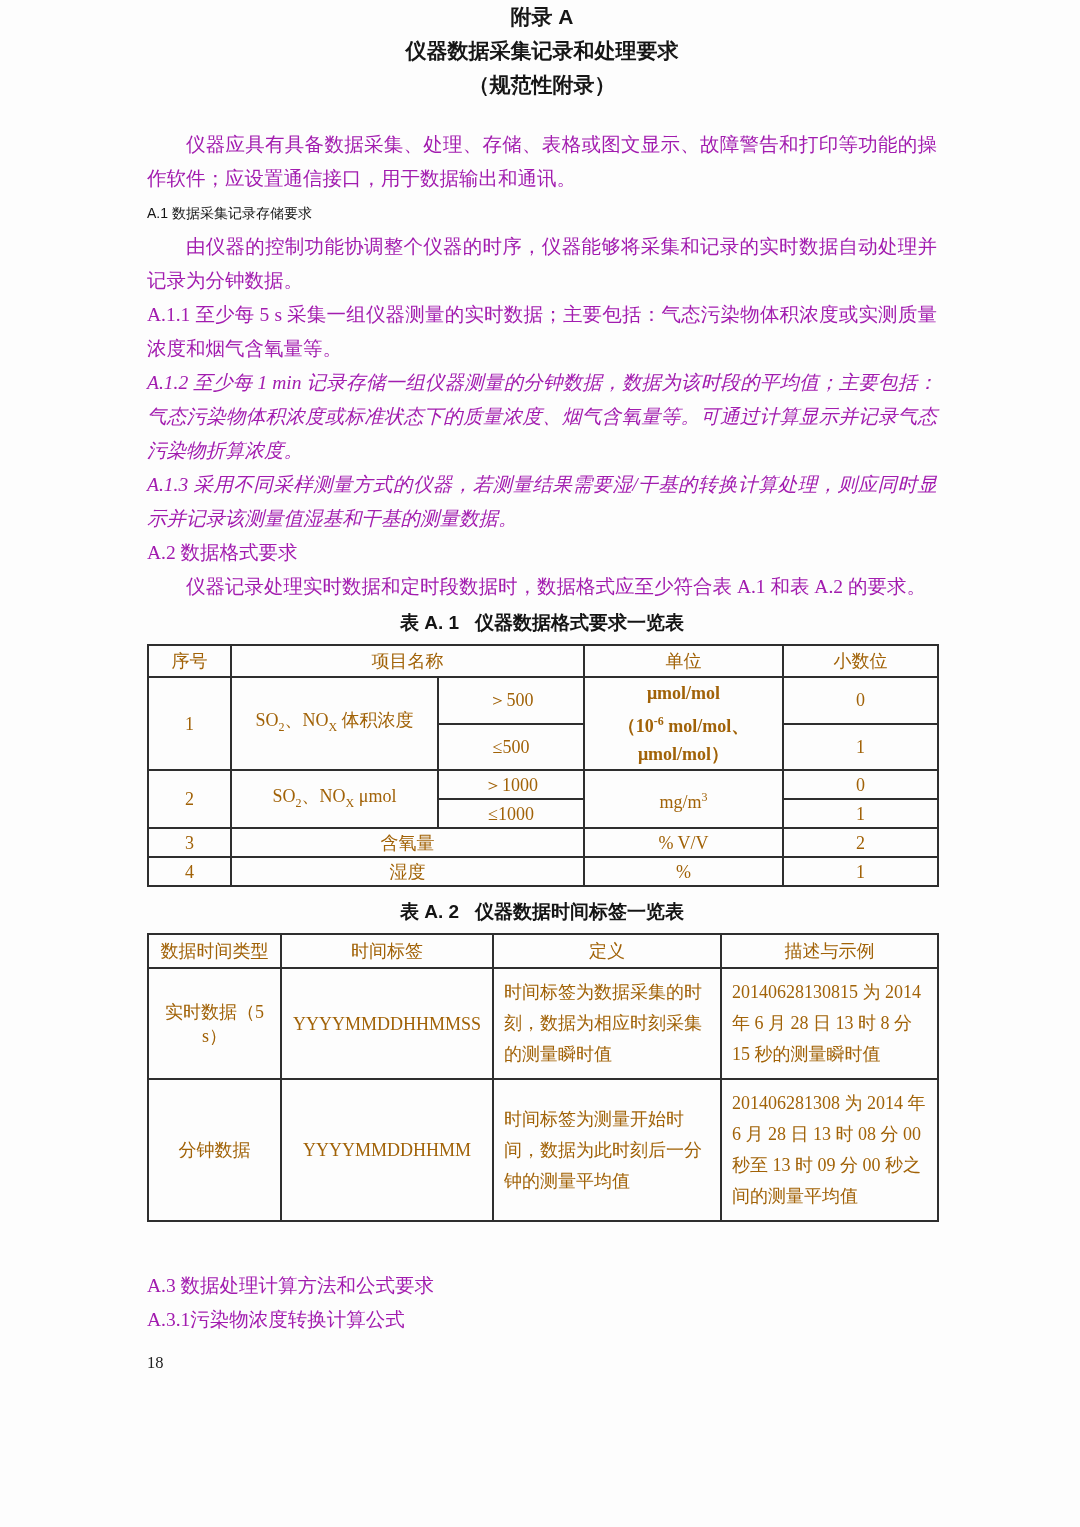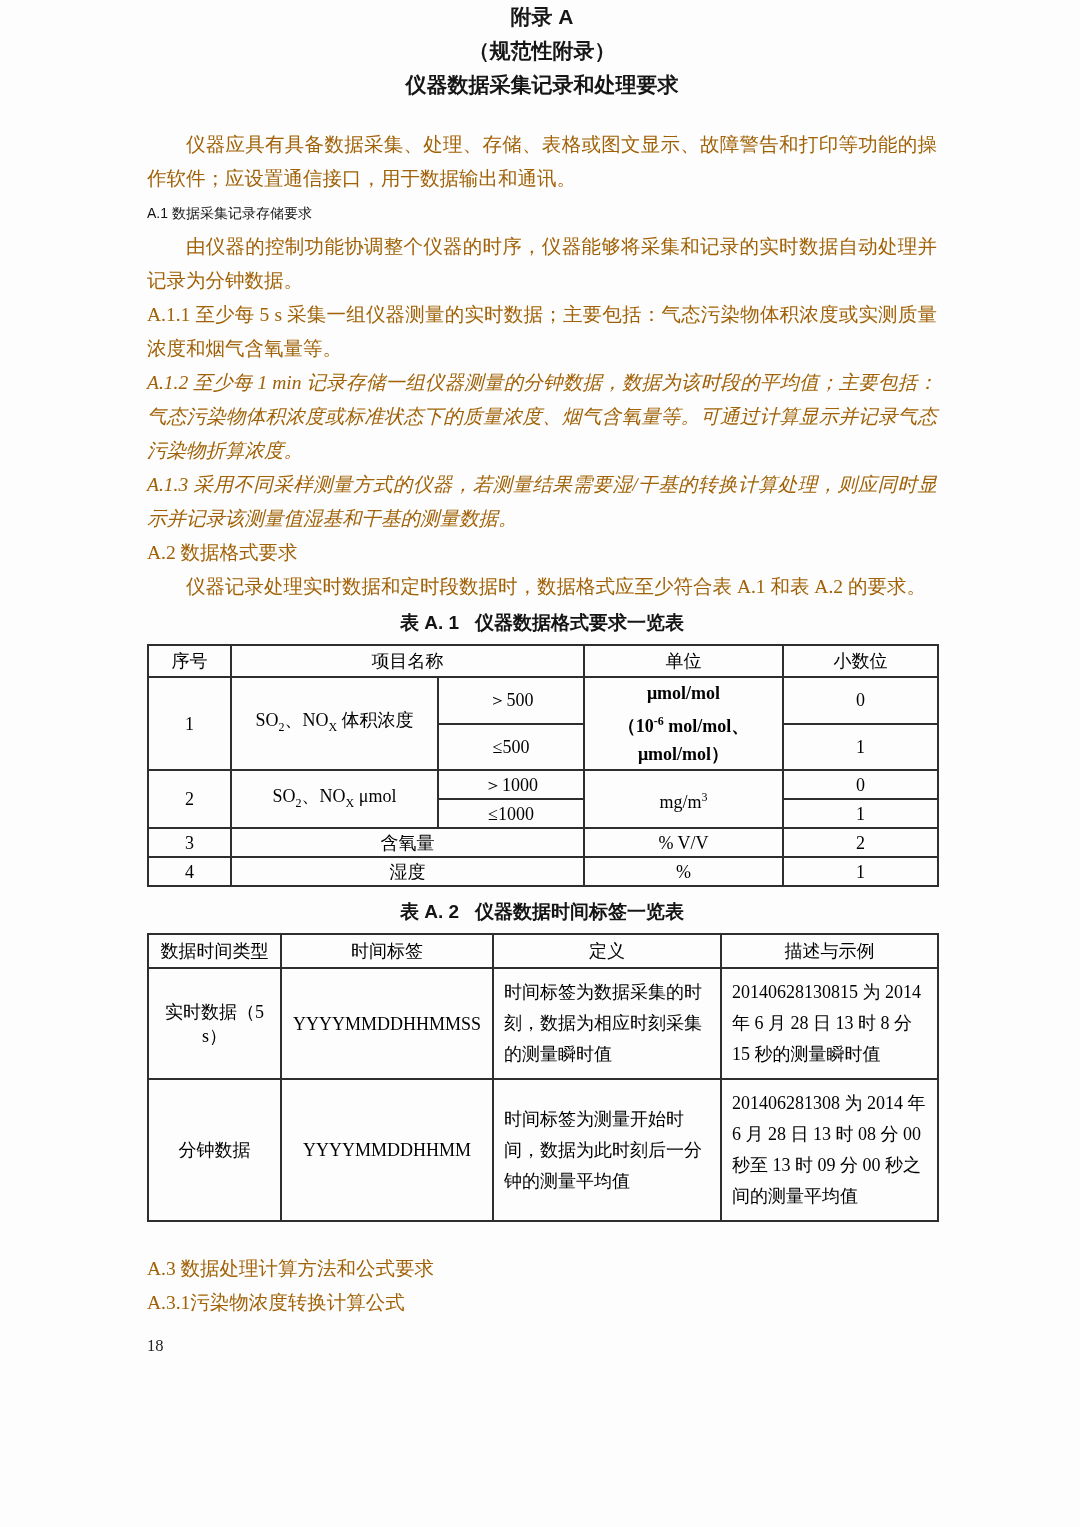--- a/index.html
+++ b/index.html
@@ -10,67 +10,67 @@
     font-family:"Liberation Serif","DejaVu Serif",serif;
     color:#1c1c1c;
     overflow:hidden;
   }
   .content{position:absolute;left:147px;top:0;width:790px;}
   .title-block{text-align:center;}
   .title-line{
     font-family:"Liberation Sans","DejaVu Sans",sans-serif;
     font-weight:bold;font-size:21px;line-height:34px;color:#161616;
   }
-  .para{font-size:19.5px;line-height:34px;text-align:justify;color:#a16207;}
+  .para{font-size:19.5px;line-height:34px;text-align:justify;color:#a21caf;}
   .indent{text-indent:2em;}
   .first-para{margin-top:26px;}
   .heading-bold{
     font-family:"Liberation Sans","DejaVu Sans",sans-serif;
     font-weight:normal;font-size:14px;line-height:34px;color:#141414;
   }
   .table-caption{
     font-family:"Liberation Sans","DejaVu Sans",sans-serif;
     font-weight:bold;font-size:19px;line-height:34px;text-align:center;
     white-space:pre;color:#141414;
   }
   .cap-a1{margin-top:2px;}
   .cap-a2{margin-top:8px;}
   table{border-collapse:collapse;width:790px;table-layout:fixed;margin-top:4px;}
   td{
     border:2px solid #2e2e2e;
     text-align:center;vertical-align:middle;
-    font-size:18px;line-height:24px;color:#000000;
+    font-size:18px;line-height:24px;color:#a16207;
     padding:1px 4px;overflow:hidden;
   }
   sub{font-size:12px;}
   sup{font-size:12px;}
   .t1-header td,.t2-header td{font-size:18px;}
   .h32{height:32px;}
   .h29{height:29px;}
   .unit-two-line{line-height:28px;font-weight:bold;}
   .t2 td.lefty{text-align:left;line-height:31px;padding:8px 10px;vertical-align:middle;font-size:18px;}
   .t2-h{height:34px;}
   .t2-r1{height:88px;}
   .t2-r2{height:124px;}
-  .a3-block{margin-top:30px;}
+  .a3-block{margin-top:47px;}
   .page-number{
     margin-top:16px;font-size:16.5px;color:#222;
     font-family:Liberation Serif, serif;
   }
 </style>
 </head>
 <body>
 
 <div class="page">
   <div class="content">
 
     <div class="title-block">
       <div class="title-line">附录 A</div>
+      <div class="title-line">仪器数据采集记录和处理要求</div>
       <div class="title-line">（规范性附录）</div>
-      <div class="title-line">仪器数据采集记录和处理要求</div>
     </div>
 
     <p class="para indent first-para" style="margin:26px 0 0 0;">仪器应具有具备数据采集、处理、存储、表格或图文显示、故障警告和打印等功能的操作软件；应设置通信接口，用于数据输出和通讯。</p>
     <div class="heading-bold">A.1 数据采集记录存储要求</div>
     <p class="para indent" style="margin:0;">由仪器的控制功能协调整个仪器的时序，仪器能够将采集和记录的实时数据自动处理并记录为分钟数据。</p>
     <p class="para" style="margin:0;">A.1.1 至少每 5 s 采集一组仪器测量的实时数据；主要包括：气态污染物体积浓度或实测质量浓度和烟气含氧量等。</p>
     <p class="para" style="margin:0;font-style:italic;">A.1.2 至少每 1 min 记录存储一组仪器测量的分钟数据，数据为该时段的平均值；主要包括：气态污染物体积浓度或标准状态下的质量浓度、烟气含氧量等。可通过计算显示并记录气态污染物折算浓度。</p>
     <p class="para" style="margin:0;font-style:italic;">A.1.3 采用不同采样测量方式的仪器，若测量结果需要湿/干基的转换计算处理，则应同时显示并记录该测量值湿基和干基的测量数据。</p>
     <div class="para">A.2 数据格式要求</div>
     <p class="para indent" style="margin:0;">仪器记录处理实时数据和定时段数据时，数据格式应至少符合表 A.1 和表 A.2 的要求。</p>

